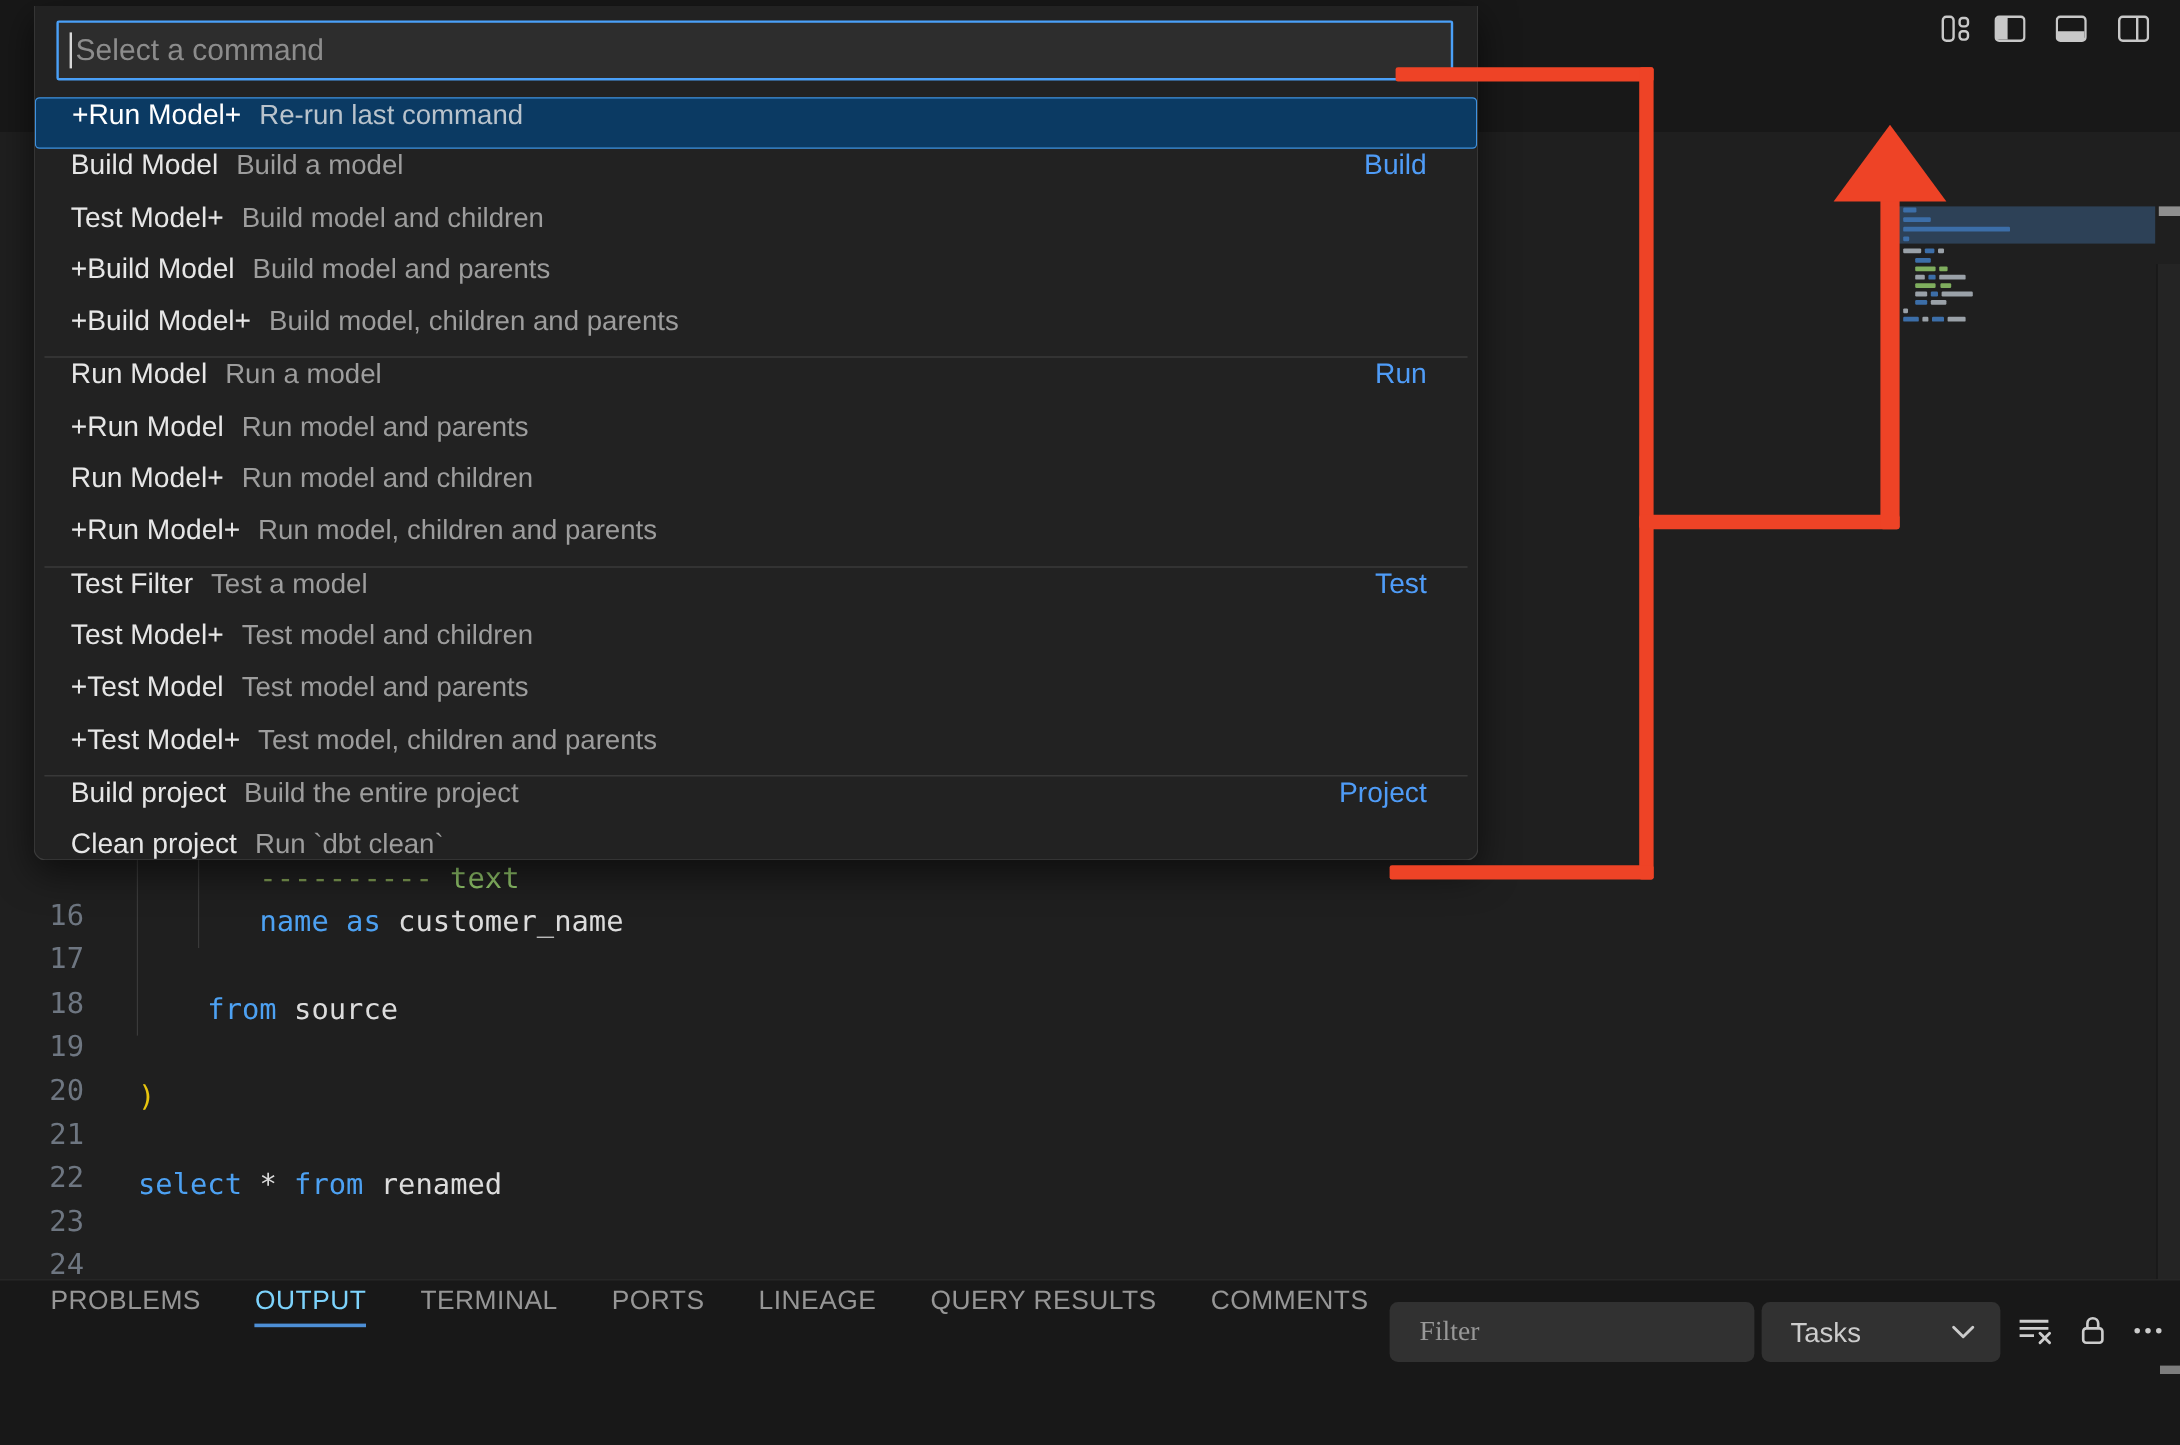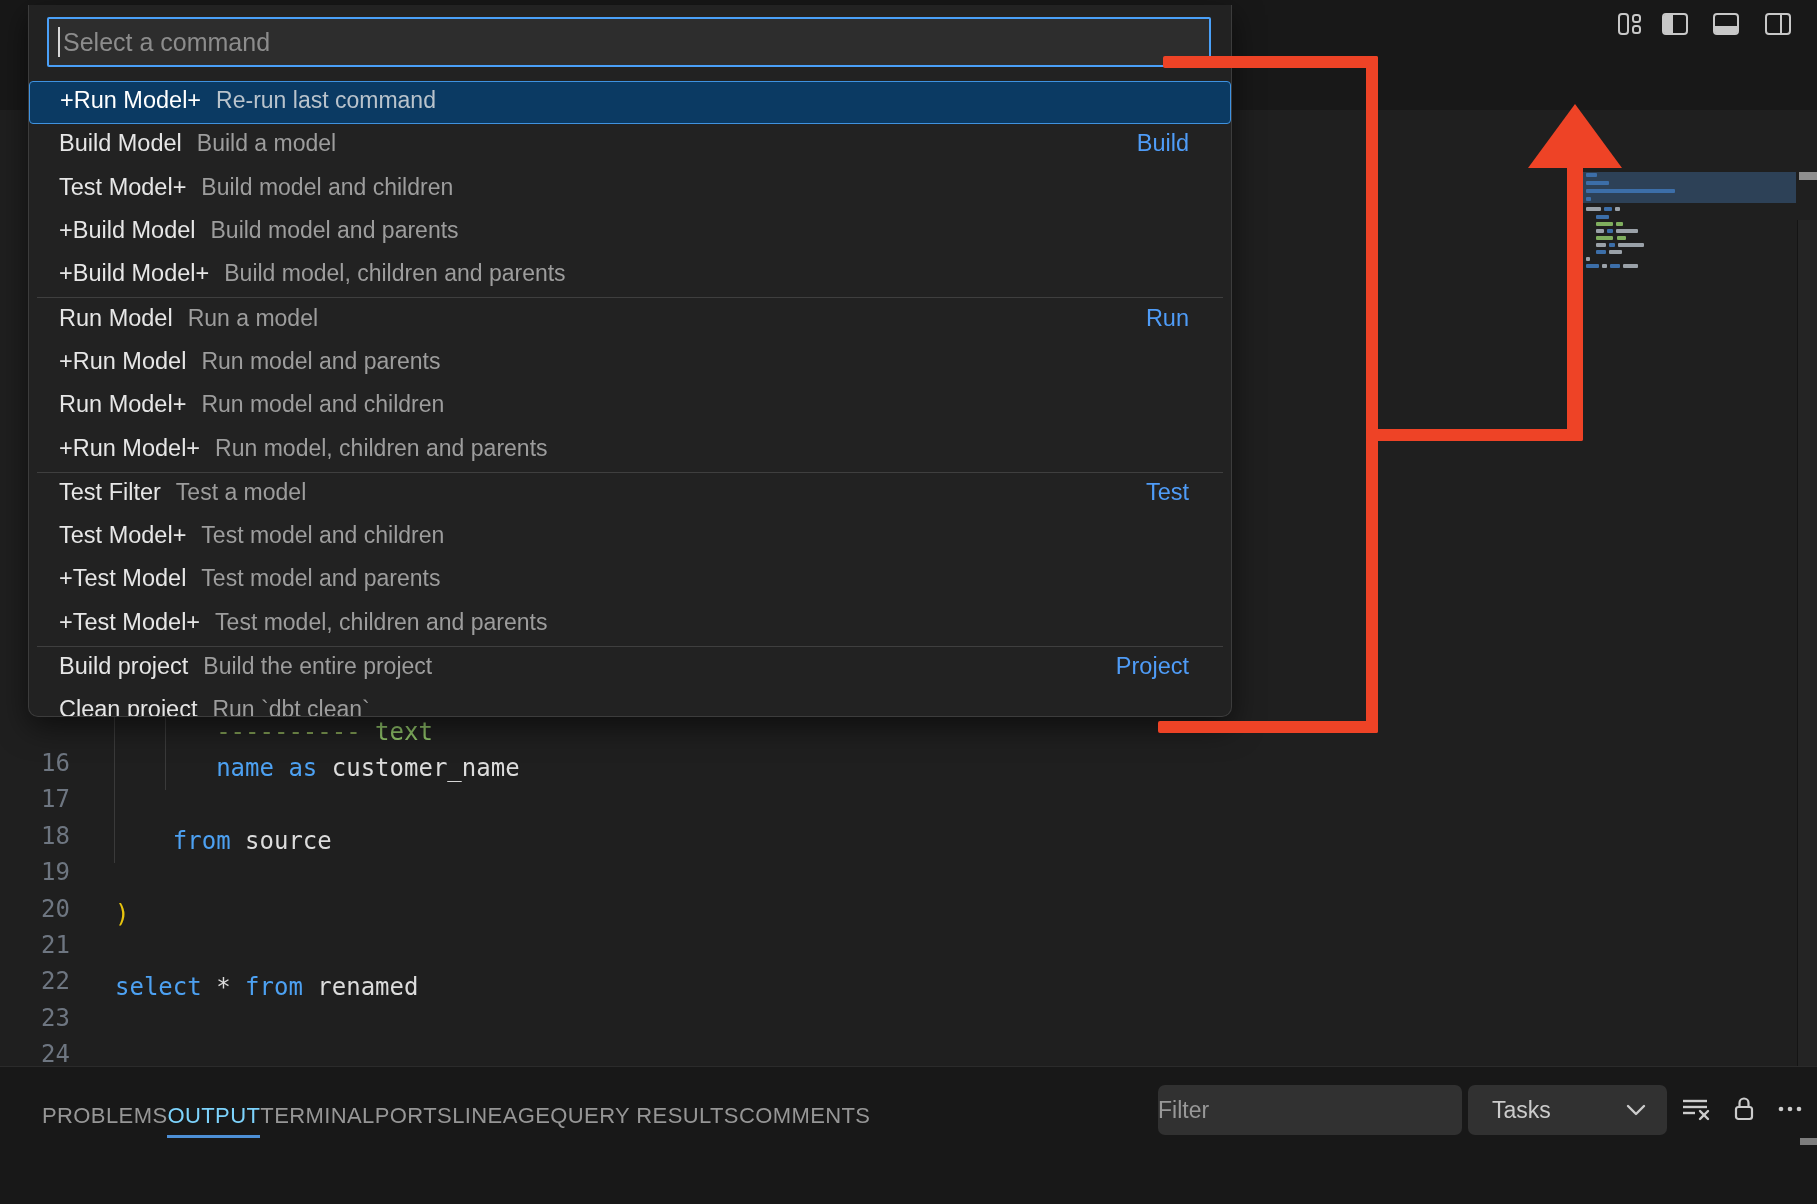--- a/index.html
+++ b/index.html
@@ -38,37 +38,37 @@
 
   
   #palette{left:28px;top:5px;width:1202px;height:711px;background:#222222;z-index:40;
     border:1px solid #3c3c3c;border-top:none;border-radius:0 0 10px 10px;overflow:hidden;
     box-shadow:0 10px 30px rgba(0,0,0,.55);}
   #palette-input{position:absolute;left:18px;top:12px;width:1164px;height:50px;background:#2d2d2d;
     border:2px solid #4aa0f8;border-radius:2px;display:flex;align-items:center;box-sizing:border-box;padding-left:9px;}
   #caret{width:2px;height:30px;background:#d8d8d8;margin-right:3px;}
   #palette-input .ph{color:#8c8c8c;font-size:25px;}
   #palette-list{position:absolute;left:0;top:76px;width:1202px;}
-  .cmd-row{position:relative;height:43.3px;display:flex;align-items:center;padding:0 42px 4px 30px;box-sizing:border-box;}
+  .cmd-row{position:relative;height:43.3px;display:flex;align-items:flex-start;padding:0 42px 4px 30px;box-sizing:border-box;}
   .cmd-row .label{color:#e6e6e6;font-size:23.5px;white-space:pre;}
   .cmd-row .desc{color:#9d9d9d;font-size:23px;margin-left:15px;white-space:pre;}
   .cmd-row .badge{margin-left:auto;color:#4f9cf7;font-size:23.5px;}
   .cmd-row.selected{background:#0b3a63;border:1px solid #3f92e0;border-radius:4px;}
   .cmd-row.selected .label{color:#ffffff;}
   .cmd-row.selected .desc{color:#b9c3cc;}
   .cmd-sep{height:1px;background:#3f3f3f;margin:0 8px;}
 
   
   #panel{left:0;top:1066px;width:1817px;height:138px;background:#181818;border-top:1px solid #2b2b2b;box-sizing:border-box;}
-  #panel-tabs{position:absolute;left:42px;top:36px;display:flex;justify-content:flex-end;}
+  #panel-tabs{position:absolute;left:42px;top:4px;display:flex;gap:45px;justify-content:flex-end;}
   .panel-tab{color:#969696;font-size:22px;letter-spacing:.4px;padding-bottom:9px;position:relative;}
   .panel-tab.active{color:#7dd3fc;}
   .panel-tab.active::after{content:"";position:absolute;left:0;right:0;bottom:0;height:3px;background:#4d8fd6;}
   #filter-input{position:absolute;left:1158px;top:18px;width:304px;height:50px;background:#313131;border-radius:7px;
-    display:flex;align-items:center;padding-left:0;box-sizing:border-box;}
+    display:flex;align-items:center;padding-left:25px;box-sizing:border-box;font-family:Liberation Serif, serif;}
   #filter-input .ph{color:#989898;font-size:23px;}
   #tasks-select{position:absolute;left:1468px;top:18px;width:199px;height:50px;background:#313131;border-radius:7px;
     display:flex;align-items:center;justify-content:space-between;padding:0 18px 0 24px;box-sizing:border-box;}
   #tasks-select .lbl{color:#cccccc;font-size:23px;}
   .panel-icon{position:absolute;top:22px;width:40px;height:40px;display:flex;align-items:center;justify-content:center;}
   #panel-thumb{left:1800px;top:71px;width:17px;height:7px;background:#7d7d7d;}
 
   
   .red{position:absolute;background:#ee4326;z-index:60;border-radius:2px;}
   #red-arrowhead{position:absolute;left:1528px;top:104px;width:0;height:0;z-index:60;

